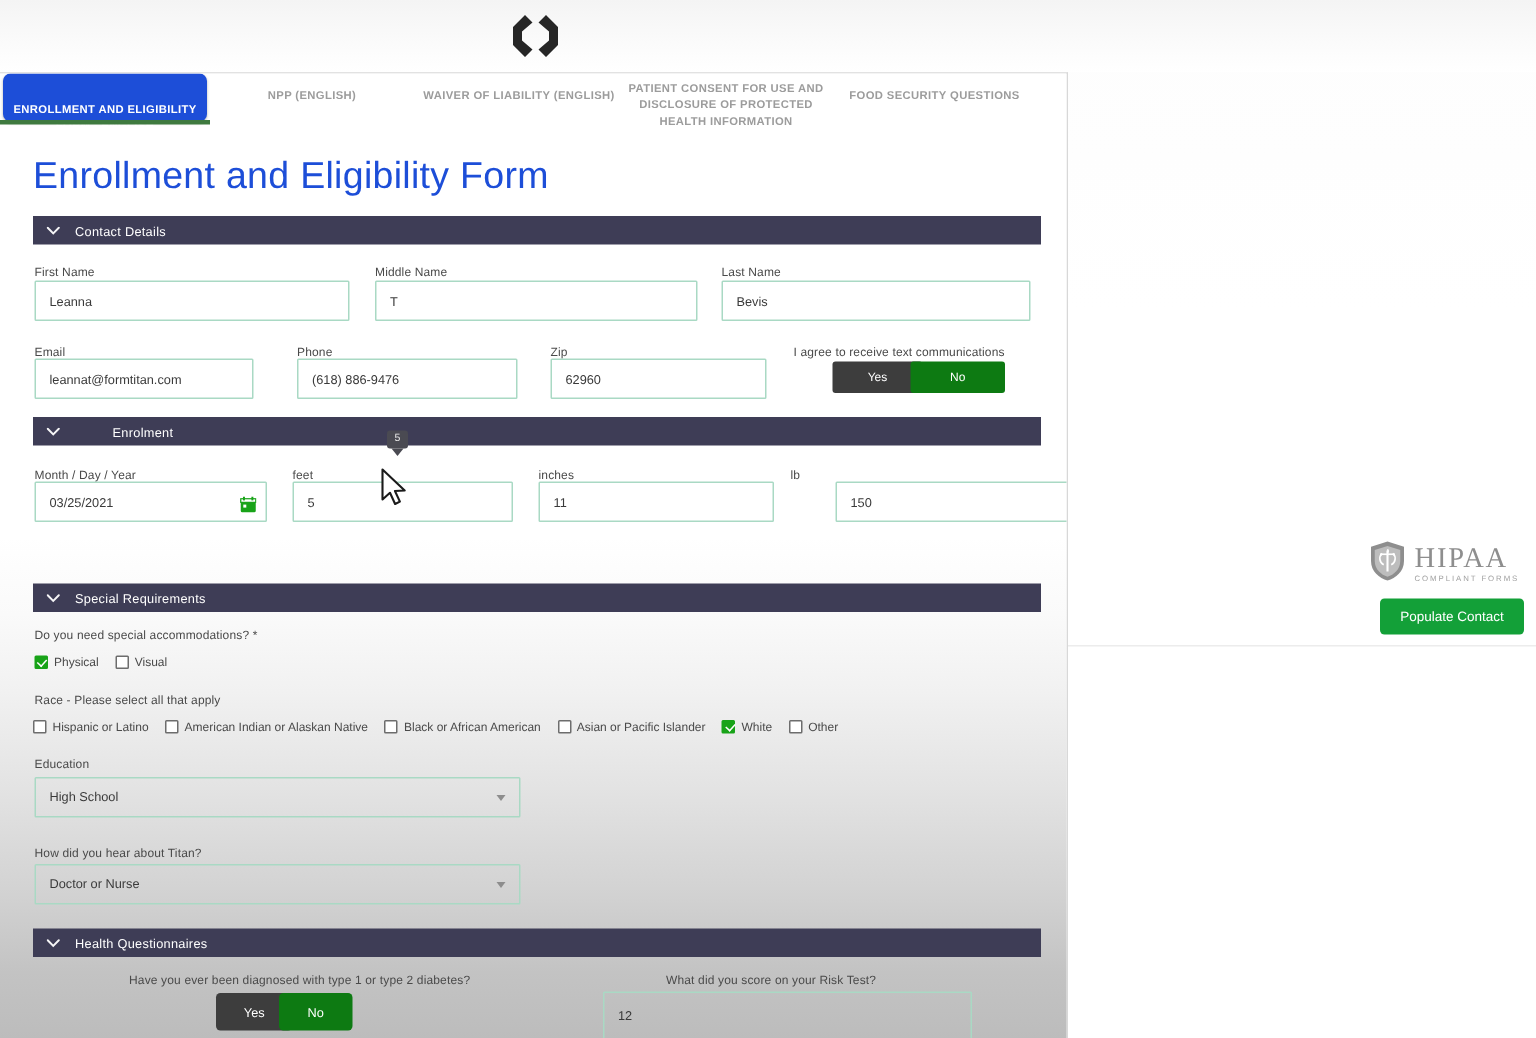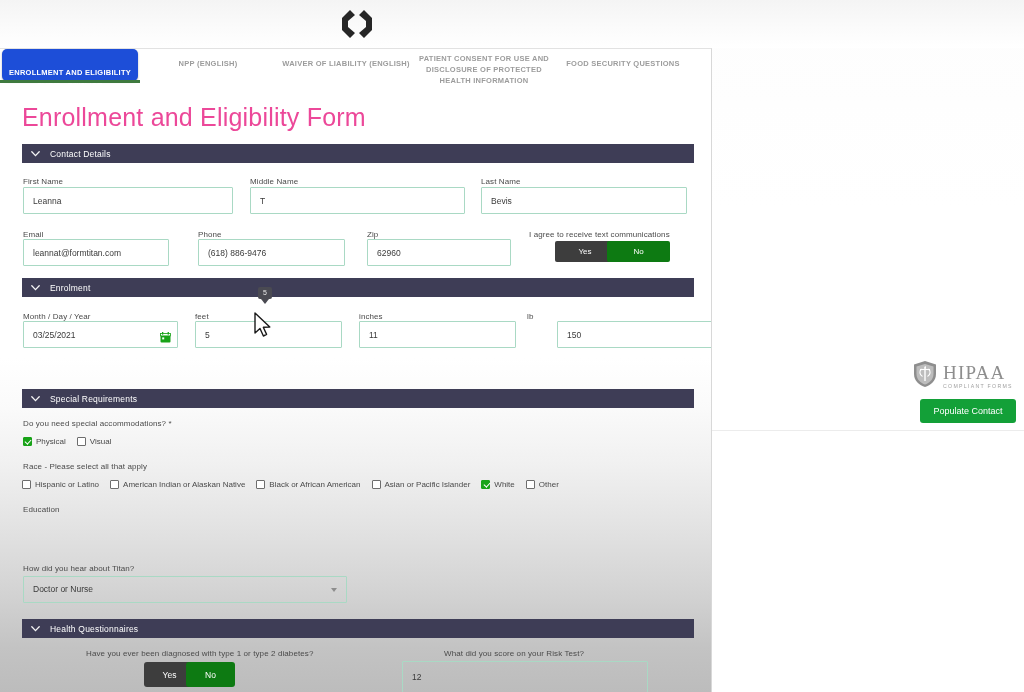--- a/index.html
+++ b/index.html
@@ -68,21 +68,21 @@
   .tab-underline {
     position: absolute; left: 0; top: 31px;
     width: 140px; height: 3px;
     background: #3f7a3f;
   }
 
   
   .form-title {
     position: absolute; left: 22px; top: 54px;
     font-size: 25px;
-    color: #ec4899;
+    color: #1d4ed8;
     font-weight: normal;
     letter-spacing: .2px;
   }
 
   
   .sec-head {
     position: absolute; left: 22px;
     width: 672px; height: 19px;
     background: #3e3d56;
     color: #ffffff;
@@ -263,21 +263,21 @@
     <div class="lbl" style="left:198px; top:181px;">Phone</div>
     <input class="fld" style="left: 198px; top: 190px; width: 147px;" value="(618) 886-9476">
 
     <div class="lbl" style="left:367px; top:181px;text-align:center;">Zip</div>
     <input class="fld" style="left: 367px; top: 190px; width: 144px;" value="62960">
 
     <div class="lbl" style="left:529px; top:181px;">I agree to receive text communications</div>
     <button class="btn dark" style="left:539px; top:192px; width:60px;">Yes</button>
     <button class="btn green" style="left:607px; top:192px; width:63px;">No</button>
 
-    <div class="sec-head" style="top:229px;">
+    <div class="sec-head" style="top:229px;gap:25px;">
       <span class="chev">
         <svg width="9" height="6" viewBox="0 0 9 6">
             <path d="M.8.8 L4.5 4.6 L8.2 .8" stroke="#ffffff" stroke-width="1.3" fill="none" stroke-linecap="round"></path>
           </svg>
       </span>
       <span>Enrolment</span>
     </div>
 
     <div class="lbl" style="left:23px; top:263px;">Month / Day / Year</div>
     <input class="fld" style="left: 23px; top: 272px; width: 155px;" value="03/25/2021">
@@ -347,20 +347,24 @@
         <span class="cbox on"></span>
         <span class="cbtxt">White</span>
       </span>
       <span class="cbitem">
         <span class="cbox"></span>
         <span class="cbtxt">Other</span>
       </span>
     </div>
 
     <div class="lbl" style="left:23px; top:456px;">Education</div>
+    <div class="sel" style="left:23px; top:469px; width:324px;">
+      <span>High School</span>
+      <span class="caret"></span>
+    </div>
 
     <div class="lbl" style="left:23px; top:515px;">How did you hear about Titan?</div>
     <div class="sel" style="left:23px; top:527px; width:324px;">
       <span>Doctor or Nurse</span>
       <span class="caret"></span>
     </div>
 
     <div class="sec-head" style="top:570px;">
       <span class="chev">
         <svg width="9" height="6" viewBox="0 0 9 6">

